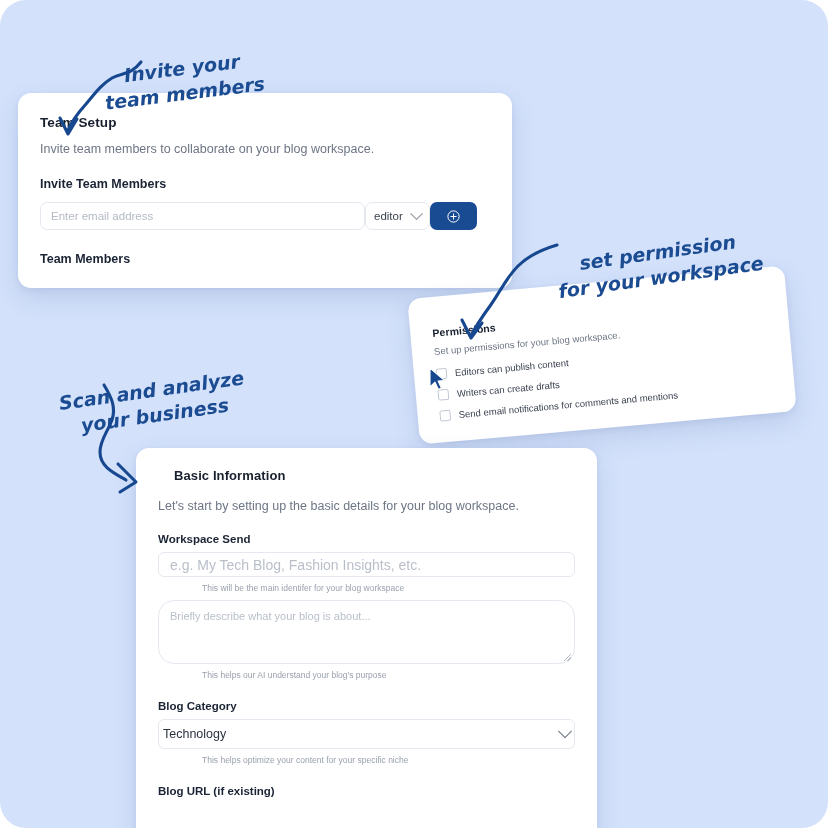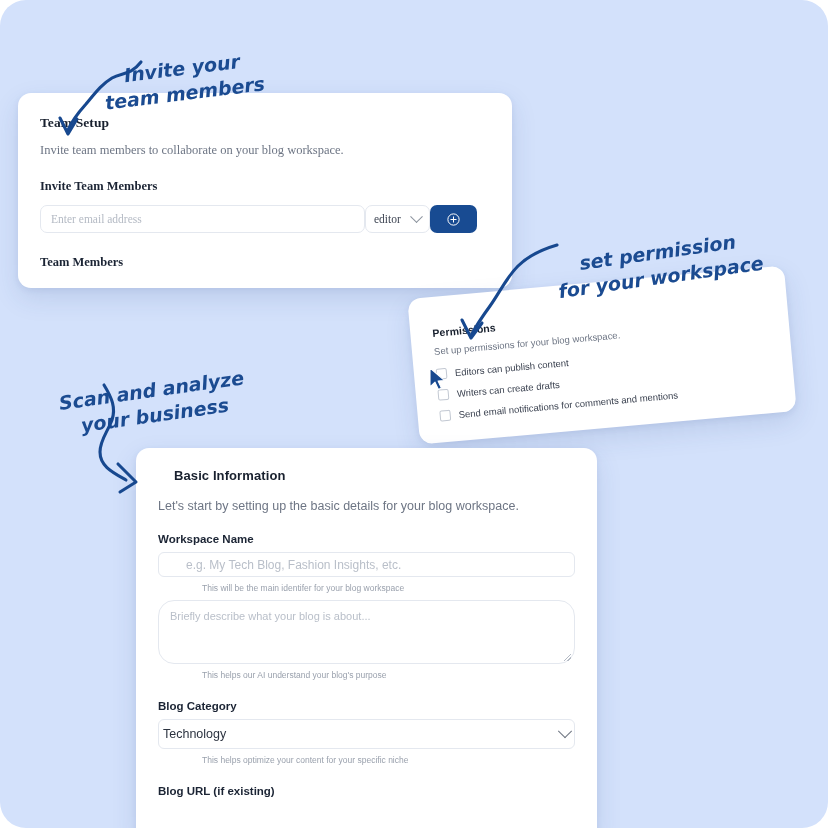--- a/index.html
+++ b/index.html
@@ -54,21 +54,20 @@
     align-items: center;
   }
 
   
   #card-team {
     left: 18px;
     top: 93px;
     width: 494px;
     height: 195px;
     border-radius: 13px;
-    font-family: Liberation Serif, serif;
   }
   #card-team .inner { padding: 22px 22px 0 22px; }
   #card-team .card-title { font-size: 13.5px; }
   #card-team .card-sub { font-size: 12.5px; margin-top: 12px; }
   #card-team .field-label { font-size: 12.5px; margin-top: 21px; }
   .invite-row {
     display: flex;
     align-items: center;
     margin-top: 11px;
   }
@@ -148,22 +147,22 @@
     border-radius: 13px;
   }
   #card-basic .inner { padding: 20px 22px 0 22px; }
   #card-basic .card-title { font-size: 13px; padding-left: 16px; }
   #card-basic .card-sub { font-size: 12.5px; margin-top: 16px; }
   #card-basic .field-label { font-size: 11.5px; margin-top: 20px; }
   .b-input {
     width: 100%;
     height: 25px;
     margin-top: 7px;
-    padding-left: 27px;
-    font-size: 12px;
+    padding-left: 11px;
+    font-size: 14px;
     color: #b9bfc9;
     border-radius: 6px;
   }
   .b-help {
     font-size: 8.5px;
     margin-top: 6px;
     color: #9aa1ad;
     margin-left: 44px;
   }
   #desc-area {
@@ -283,21 +282,21 @@
         </div>
       </div>
     </div>
   </div>
 
   <div class="card" id="card-basic">
     <div class="inner">
       <div class="card-title">Basic Information</div>
       <div class="card-sub">Let's start by setting up the basic details for your blog workspace.</div>
 
-      <div class="field-label">Workspace Name</div>
+      <div class="field-label">Workspace Send</div>
       <div class="input-box b-input">e.g. My Tech Blog, Fashion Insights, etc.</div>
       <div class="b-help">This will be the main identifer for your blog workspace</div>
 
       <div class="input-box" id="desc-area">
         <span>Briefly describe what your blog is about...</span>
         <span class="resize-grip"></span>
       </div>
       <div class="b-help">This helps our AI understand your blog's purpose</div>
 
       <div class="field-label">Blog Category</div>

